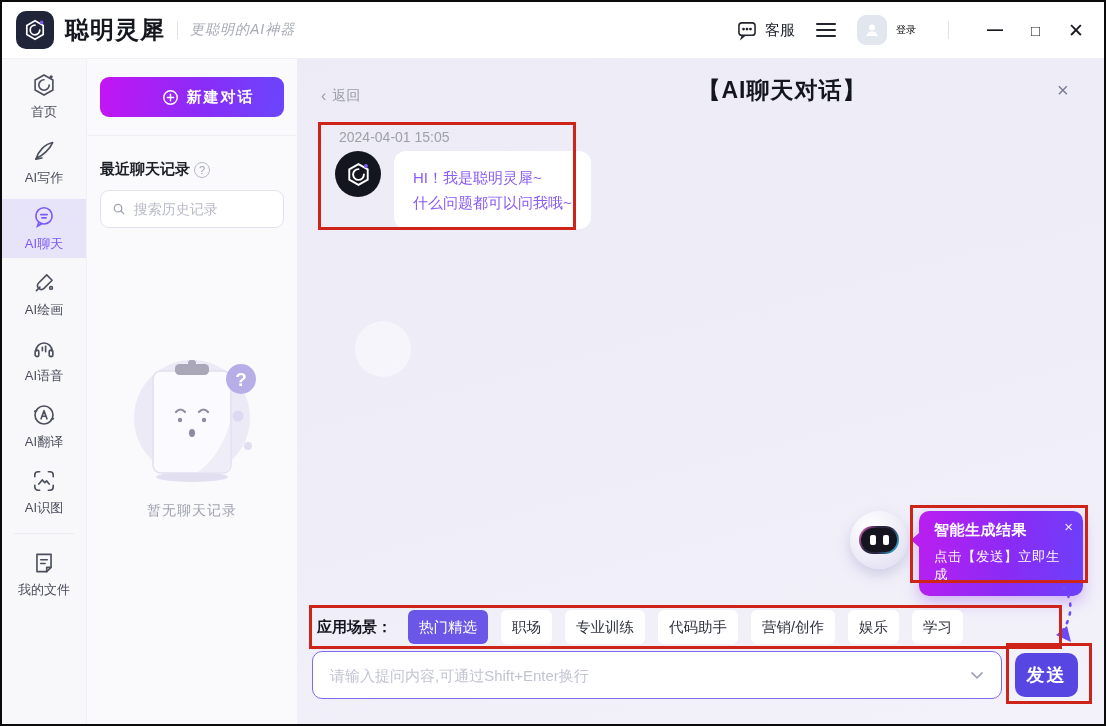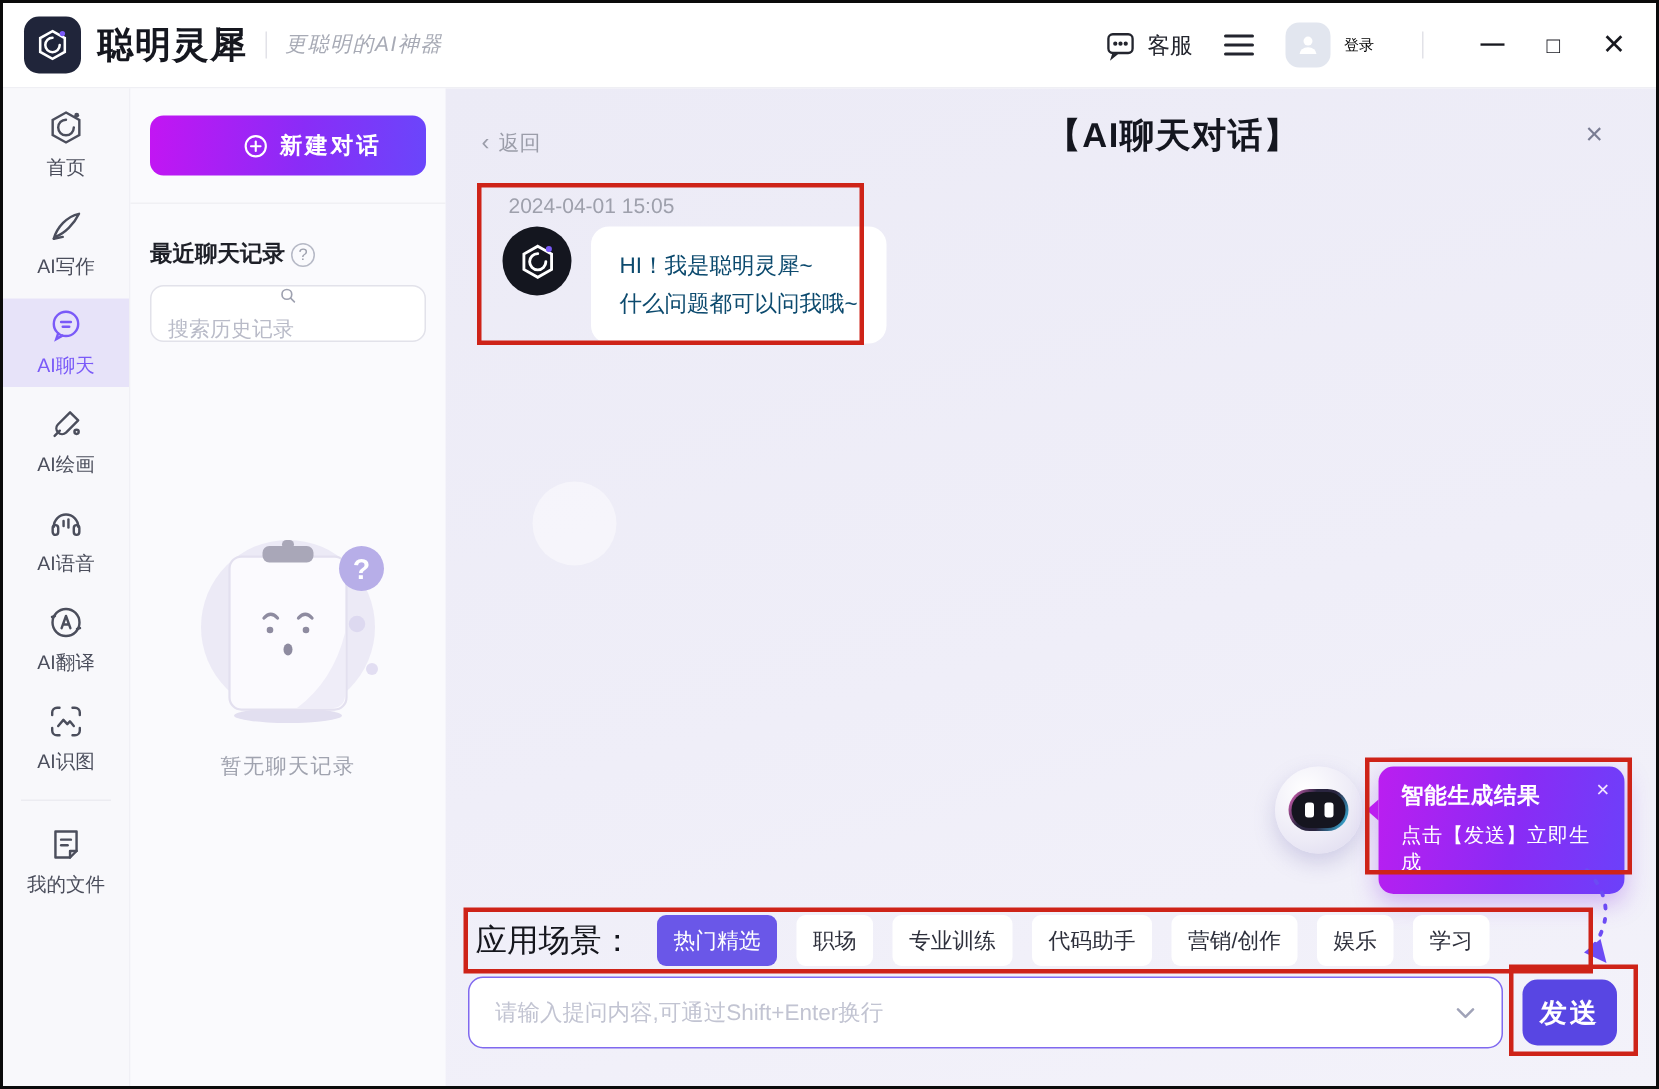--- a/index.html
+++ b/index.html
@@ -47,21 +47,21 @@
               color:#fff; font-size:15px; font-weight:bold; letter-spacing:2px;
               display:flex; align-items:center; justify-content:center; gap:8px;
               font-family:inherit;padding-left:32px;}
   .panel-div { height:1px; background:#f0f0f4; margin-top:18px; }
   .hist-head { margin:24px 13px 11px; display:flex; align-items:center; gap:4px;
                font-size:15px; font-weight:bold; color:#1e2028; }
   .help-circ { width:16px; height:16px; border-radius:50%; border:1px solid #b6b9c6;
                color:#9ea1ae; font-size:11px; font-weight:normal; display:flex;
                align-items:center; justify-content:center; }
   .search-box { margin:0 13px; height:38px; border-radius:9px; border:1px solid #e2e2ea;
-                background:#fff; display:flex; align-items:center; padding:0 11px; gap:8px;flex-direction:column; }
+                background:#fff; display:flex; align-items:center; padding:0 11px; gap:8px; }
   .search-box input { border:none; outline:none; width:100%; font-size:14px; color:#333;
                       background:transparent; font-family:inherit;}
   .search-box input::placeholder { color:#b9bbc8; }
   .empty-wrap { margin-top:112px; display:flex; flex-direction:column; align-items:center; }
   .empty-text { font-size:14px; color:#a0a3af; margin-top:12px; letter-spacing:1px;}
 
   
   .main { flex:1; position:relative;
           background:linear-gradient(165deg,#ecebf6 0%,#efeef8 55%,#f3f2fa 100%); }
   .back { position:absolute; left:24px; top:28px; font-size:14px; color:#9b9da9;
@@ -71,21 +71,21 @@
                 font-size:23px; font-weight:800; color:#14161f; letter-spacing:1px; white-space:nowrap;}
   .panel-close { position:absolute; left:760px; top:20px; font-size:20px; color:#7a7d93; cursor:pointer;}
   .watermark { position:absolute; left:58px; top:262px; width:56px; height:56px;
                border-radius:50%; background:rgba(255,255,255,.45); }
 
   .timestamp { position:absolute; left:42px; top:70px; font-size:14px; color:#9ea0ac; }
   .msg-row { position:absolute; left:38px; top:92px; display:flex; align-items:flex-start; }
   .bot-avatar { width:46px; height:46px; border-radius:50%; background:#14161f;
                 display:flex; align-items:center; justify-content:center; flex:none;}
   .bubble { margin-left:13px; background:#fff; border-radius:12px; padding:14px 19px;
-            font-size:15px; color:#0c4a6e; line-height:25px; }
+            font-size:15px; color:#8b5cf6; line-height:25px; }
 
   
   .robot { position:absolute; left:553px; top:452px; width:58px; height:58px; border-radius:50%;
            background:radial-gradient(circle at 35% 28%,#ffffff 0%,#eceaf6 60%,#dcd8ee 100%);
            box-shadow:0 6px 14px rgba(120,110,180,.28); cursor:pointer;}
   .visor { position:absolute; left:9px; top:15px; width:40px; height:28px; border-radius:14px;
            background:linear-gradient(120deg,#f06ac8 0%,#2a2540 35%,#2a2540 60%,#3bc8f5 100%);
            padding:2px; }
   .visor-in { width:100%; height:100%; border-radius:12px; background:#15151f;
               display:flex; align-items:center; justify-content:center; gap:7px; }
@@ -97,21 +97,21 @@
   .tooltip .tail { position:absolute; left:-8px; top:22px; width:0; height:0;
              border-top:7px solid transparent; border-bottom:7px solid transparent;
              border-right:8px solid #bb1ef0; }
   .tt-title { font-size:15px; font-weight:bold; letter-spacing:.5px;}
   .tt-close { position:absolute; right:10px; top:7px; font-size:15px; cursor:pointer; color:#f2e4ff;}
   .tt-sub { font-size:13.5px; margin-top:8px; letter-spacing:.5px; }
   .dash-arrow { position:absolute; left:737px; top:517px; }
 
   
   .scenes { position:absolute; left:20px; top:551px; display:flex; align-items:center; gap:13px; }
-  .scenes-label { font-size:21px; font-weight:normal; color:#15161d; margin-right:3px; white-space:nowrap;}
+  .scenes-label { font-size:15px; font-weight:bold; color:#15161d; margin-right:3px; white-space:nowrap;}
   .pill { height:34px; padding:0 11px; border-radius:6px; background:#fff; color:#2e303c;
           font-size:14.5px; display:flex; align-items:center; cursor:pointer; white-space:nowrap;}
   .pill.active { background:#6a57e8; color:#fff; }
 
   
   .prompt { position:absolute; left:15px; top:592px; width:690px; height:48px; background:#fff;
             border:1.5px solid #8069ef; border-radius:10px; display:flex; align-items:center;
             padding:0 14px 0 17px; }
   .prompt input { flex:1; border:none; outline:none; font-size:15px; color:#333;
                   background:transparent; font-family:inherit;}

